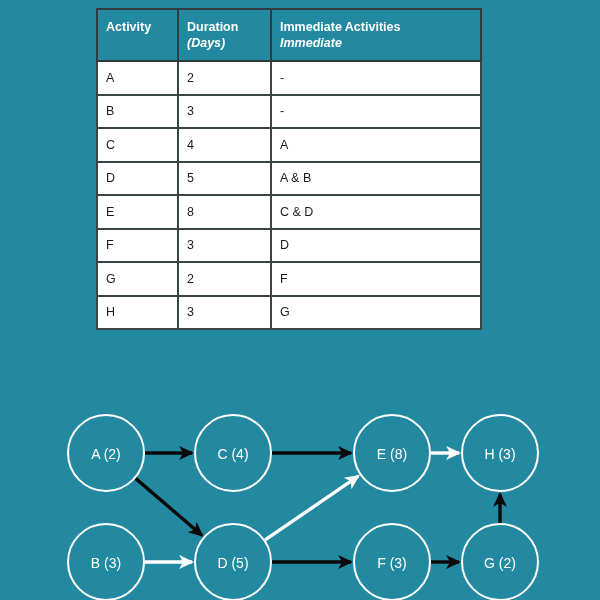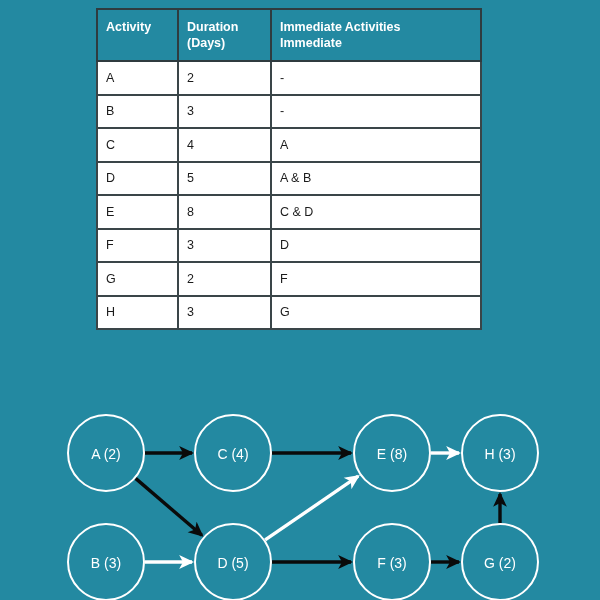--- a/index.html
+++ b/index.html
@@ -49,21 +49,21 @@
     background: #ffffff;
     color: #1b1b1b;
     font-size: 12.5px;
     text-align: left;
     vertical-align: middle;
     padding: 4px 9px 4px 8px;
     border: 2px solid #3a4548;
     height: 33.5px;
     box-sizing: border-box;
   }
-  table.activity-table thead th .hdr-line2 { display: block; }
+  table.activity-table thead th .hdr-line2 { display: block; font-style: italic; }
 
   
   #network-diagram {
     position: absolute;
     left: 0;
     top: 400px;
     width: 572px;
     height: 200px;
   }
   #network-diagram svg {

